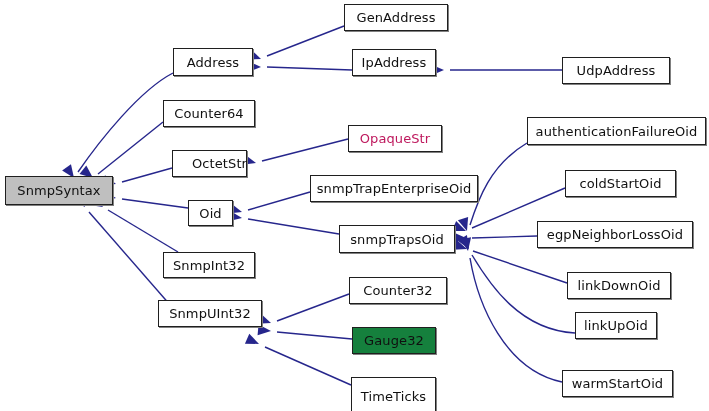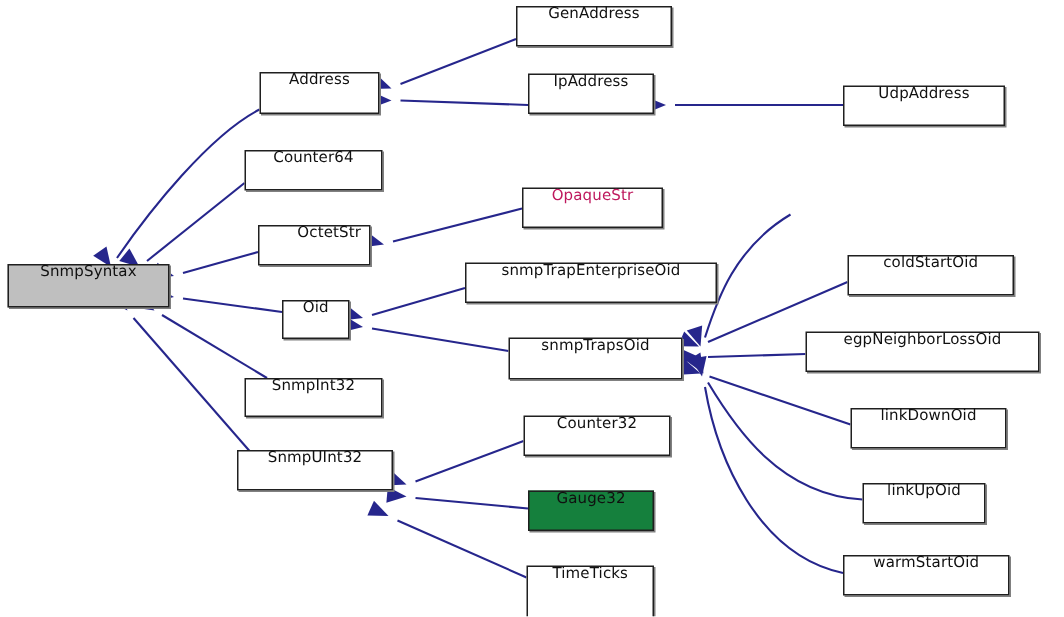--- a/index.html
+++ b/index.html
@@ -21,26 +21,27 @@
     left: 0;
     top: 0;
     width: 709px;
     height: 411px;
     pointer-events: none;
   }
   .node {
     position: absolute;
     box-sizing: border-box;
     display: flex;
+    align-items: center;
     justify-content: center;
     background: #ffffff;
     border: 1px solid #1f1f1f;
     box-shadow: 1px 1px 0 0 #808080;
     color: #101010;
-    font-size: 10px;
+    font-size: 13px;
     line-height: 1;
     letter-spacing: 0.1px;
     white-space: nowrap;
     cursor: pointer;
   }
   .node.root {
     background: #bfbfbf;
     border: 1px solid #1f1f1f;
   }
   .node-label {
@@ -169,30 +170,33 @@
     </div>
     <div class="node" style="left: 348px; top: 125px; width: 94px; height: 27px; background: rgb(255, 255, 255); border-color: rgb(31, 31, 31); box-shadow: rgb(128, 128, 128) 1px 1px 0px 0px; color: #be185d;">
       <span class="node-label">OpaqueStr</span>
     </div>
     <div class="node" style="left: 310px; top: 175px; width: 168px; height: 27px; background: rgb(255, 255, 255); border-color: rgb(31, 31, 31); box-shadow: rgb(128, 128, 128) 1px 1px 0px 0px; color: rgb(16, 16, 16);">
       <span class="node-label">snmpTrapEnterpriseOid</span>
     </div>
     <div class="node" style="left: 339px; top: 225px; width: 116px; height: 28px; background: rgb(255, 255, 255); border-color: rgb(31, 31, 31); box-shadow: rgb(128, 128, 128) 1px 1px 0px 0px; color: rgb(16, 16, 16);">
       <span class="node-label">snmpTrapsOid</span>
     </div>
+    <div class="node" style="left: 527px; top: 117px; width: 179px; height: 28px; background: rgb(255, 255, 255); border-color: rgb(31, 31, 31); box-shadow: rgb(128, 128, 128) 1px 1px 0px 0px; color: rgb(16, 16, 16);">
+      <span class="node-label">authenticationFailureOid</span>
+    </div>
     <div class="node" style="left: 565px; top: 170px; width: 111px; height: 27px; background: rgb(255, 255, 255); border-color: rgb(31, 31, 31); box-shadow: rgb(128, 128, 128) 1px 1px 0px 0px; color: rgb(16, 16, 16);">
       <span class="node-label">coldStartOid</span>
     </div>
     <div class="node" style="left: 537px; top: 221px; width: 156px; height: 27px; background: rgb(255, 255, 255); border-color: rgb(31, 31, 31); box-shadow: rgb(128, 128, 128) 1px 1px 0px 0px; color: rgb(16, 16, 16);">
       <span class="node-label">egpNeighborLossOid</span>
     </div>
     <div class="node" style="left: 567px; top: 272px; width: 104px; height: 27px; background: rgb(255, 255, 255); border-color: rgb(31, 31, 31); box-shadow: rgb(128, 128, 128) 1px 1px 0px 0px; color: rgb(16, 16, 16);">
       <span class="node-label">linkDownOid</span>
     </div>
-    <div class="node" style="left: 575px; top: 322px; width: 82px; height: 27px; background: rgb(255, 255, 255); border-color: rgb(31, 31, 31); box-shadow: rgb(128, 128, 128) 1px 1px 0px 0px; color: rgb(16, 16, 16);">
+    <div class="node" style="left: 575px; top: 312px; width: 82px; height: 27px; background: rgb(255, 255, 255); border-color: rgb(31, 31, 31); box-shadow: rgb(128, 128, 128) 1px 1px 0px 0px; color: rgb(16, 16, 16);">
       <span class="node-label">linkUpOid</span>
     </div>
     <div class="node" style="left: 562px; top: 370px; width: 111px; height: 27px; background: rgb(255, 255, 255); border-color: rgb(31, 31, 31); box-shadow: rgb(128, 128, 128) 1px 1px 0px 0px; color: rgb(16, 16, 16);">
       <span class="node-label">warmStartOid</span>
     </div>
     <div class="node" style="left: 349px; top: 277px; width: 98px; height: 27px; background: rgb(255, 255, 255); border-color: rgb(31, 31, 31); box-shadow: rgb(128, 128, 128) 1px 1px 0px 0px; color: rgb(16, 16, 16);">
       <span class="node-label">Counter32</span>
     </div>
     <div class="node" style="left: 352px; top: 327px; width: 84px; height: 27px; background: #15803d; border-color: rgb(31, 31, 31); box-shadow: rgb(128, 128, 128) 1px 1px 0px 0px; color: rgb(16, 16, 16);">
       <span class="node-label">Gauge32</span>

